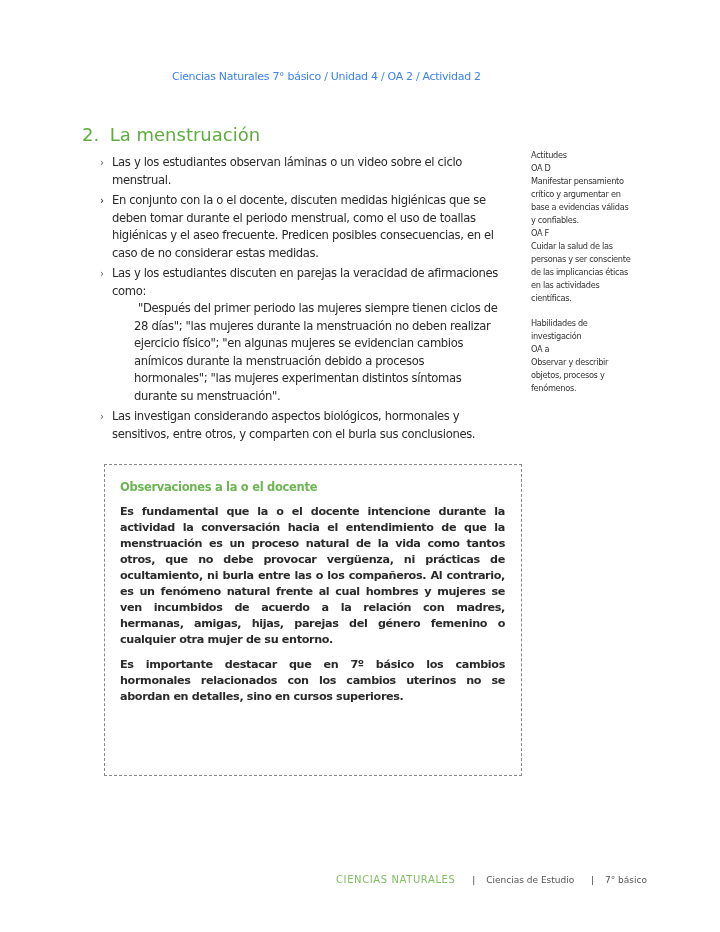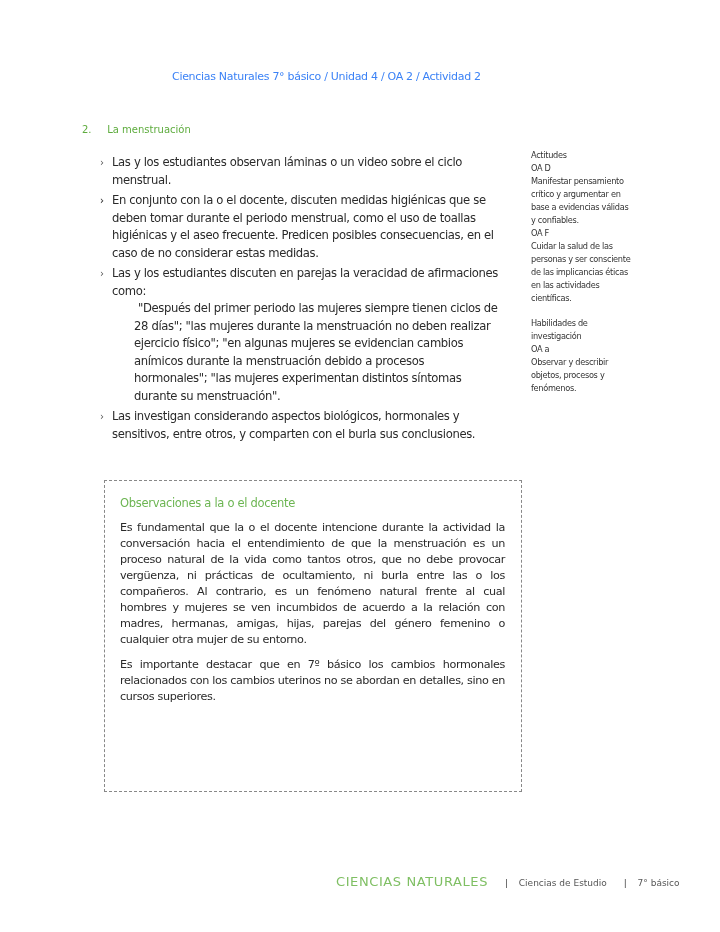--- a/index.html
+++ b/index.html
@@ -22,21 +22,21 @@
       font-size: 11px;
       color: #3b82f6;
       font-weight: normal;
       letter-spacing: -0.3px;
       white-space: nowrap;
     }
     .section-heading {
       position: absolute;
       left: 82px;
       top: 124px;
-      font-size: 10px;
+      font-size: 18px;
       color: #5eac3e;
       white-space: nowrap;
     }
     .section-heading .num {
       display: inline-block;
       width: 22px;
     }
     .main-list {
       position: absolute;
       left: 100px;
@@ -75,26 +75,27 @@
       line-height: 13px;
       color: #333;
       letter-spacing: -0.3px;
     }
     .side-notes .group {
       margin-bottom: 12px;
     }
     .obs-box {
       position: absolute;
       left: 104px;
-      top: 480px;
+      top: 464px;
       width: 418px;
       height: 312px;
       border: 1.5px dashed #888;
       box-sizing: border-box;
       padding: 14px 16px 10px 15px;
+      font-weight: bold;
     }
     .obs-title {
       font-size: 11.5px;
       color: #6cb552;
       margin: 1px 0 10px 0;
       letter-spacing: -0.3px;
     }
     .obs-para {
       font-size: 11.2px;
       line-height: 16px;
@@ -107,21 +108,21 @@
       position: absolute;
       left: 336px;
       top: 874px;
       font-size: 9px;
       white-space: nowrap;
       color: #555;
     }
     .footer .subject {
       color: #7fbf63;
       letter-spacing: 0.6px;
-      font-size: 13px;
+      font-size: 10px;
     }
     .footer .sep {
       display: inline-block;
       margin: 0 8px 0 14px;
       color: #444;
     }
   </style>
 </head>
 <body>
 

